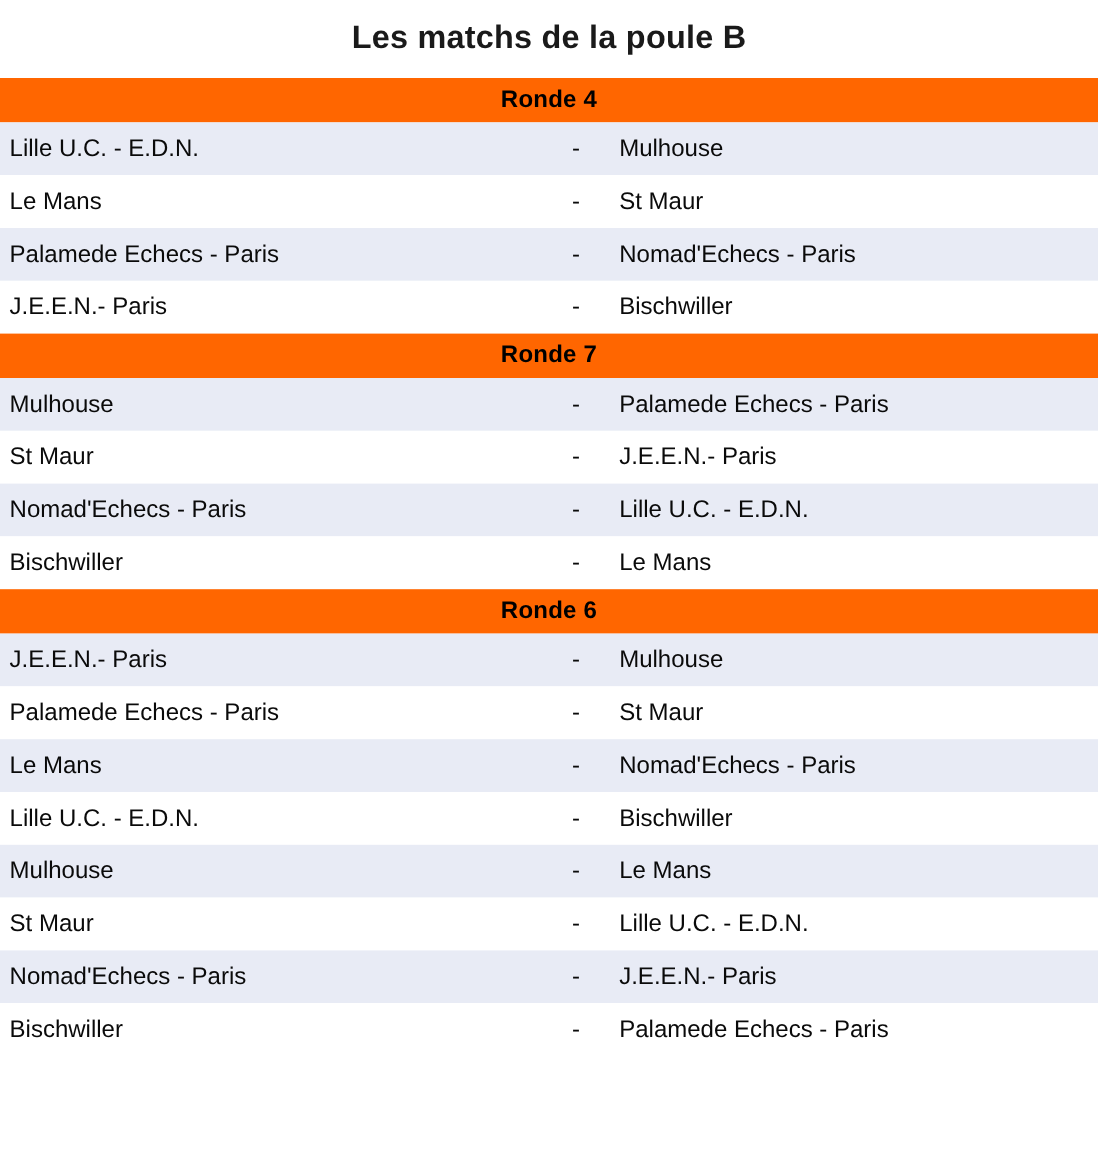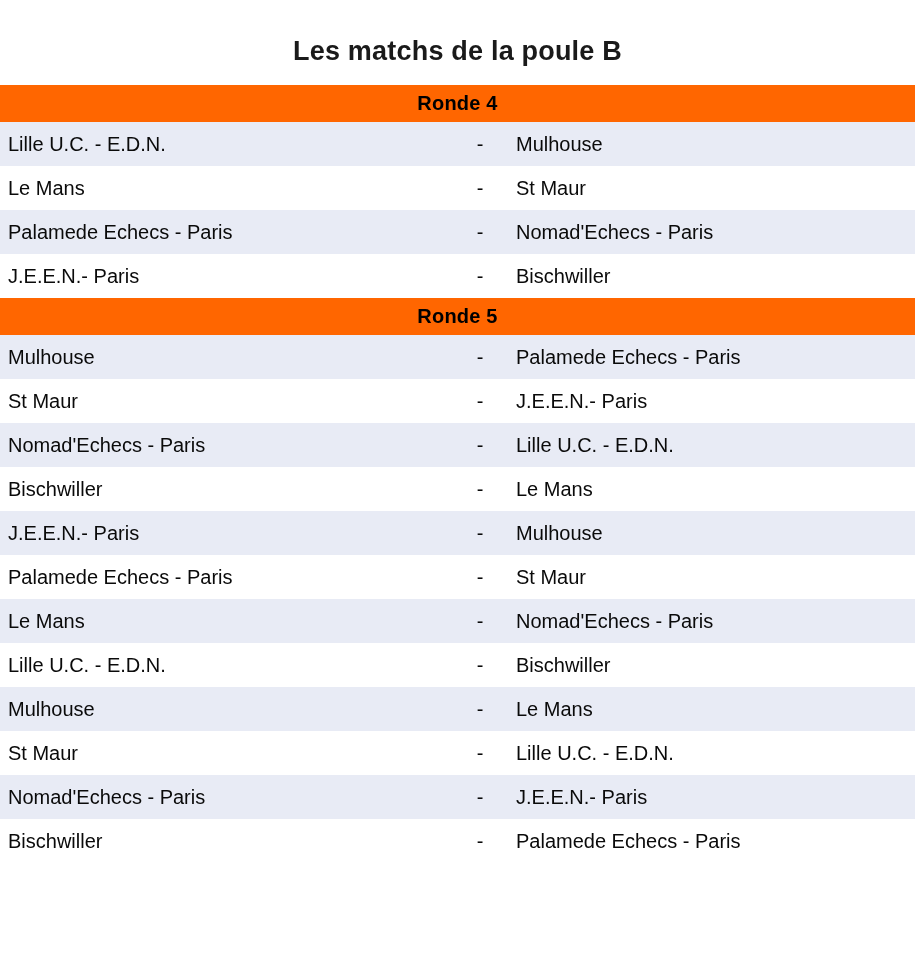--- a/index.html
+++ b/index.html
@@ -18,21 +18,21 @@
     width: 915px;
     height: 979px;
     position: relative;
     background: #ffffff;
   }
   .page-title {
     text-align: center;
     font-size: 27px;
     font-weight: bold;
     color: #1a1a1a;
-    padding-top: 36px;
+    padding-top: 16px;
     padding-bottom: 18px;
     letter-spacing: 0.2px;
   }
   .table {
     width: 915px;
   }
   .round-header {
     background: #FF6600;
     color: #000000;
     font-weight: bold;
@@ -100,21 +100,21 @@
       <span class="team-home">Palamede Echecs - Paris</span>
       <span class="sep">-</span>
       <span class="team-away">Nomad'Echecs - Paris</span>
     </div>
     <div class="match-row even">
       <span class="team-home">J.E.E.N.- Paris</span>
       <span class="sep">-</span>
       <span class="team-away">Bischwiller</span>
     </div>
 
-    <div class="round-header">Ronde 5</div>
+    <div class="round-header">Ronde 7</div>
     <div class="match-row odd">
       <span class="team-home">Mulhouse</span>
       <span class="sep">-</span>
       <span class="team-away">Palamede Echecs - Paris</span>
     </div>
     <div class="match-row even">
       <span class="team-home">St Maur</span>
       <span class="sep">-</span>
       <span class="team-away">J.E.E.N.- Paris</span>
     </div>
@@ -122,20 +122,21 @@
       <span class="team-home">Nomad'Echecs - Paris</span>
       <span class="sep">-</span>
       <span class="team-away">Lille U.C. - E.D.N.</span>
     </div>
     <div class="match-row even">
       <span class="team-home">Bischwiller</span>
       <span class="sep">-</span>
       <span class="team-away">Le Mans</span>
     </div>
 
+    <div class="round-header">Ronde 6</div>
     <div class="match-row odd">
       <span class="team-home">J.E.E.N.- Paris</span>
       <span class="sep">-</span>
       <span class="team-away">Mulhouse</span>
     </div>
     <div class="match-row even">
       <span class="team-home">Palamede Echecs - Paris</span>
       <span class="sep">-</span>
       <span class="team-away">St Maur</span>
     </div>

